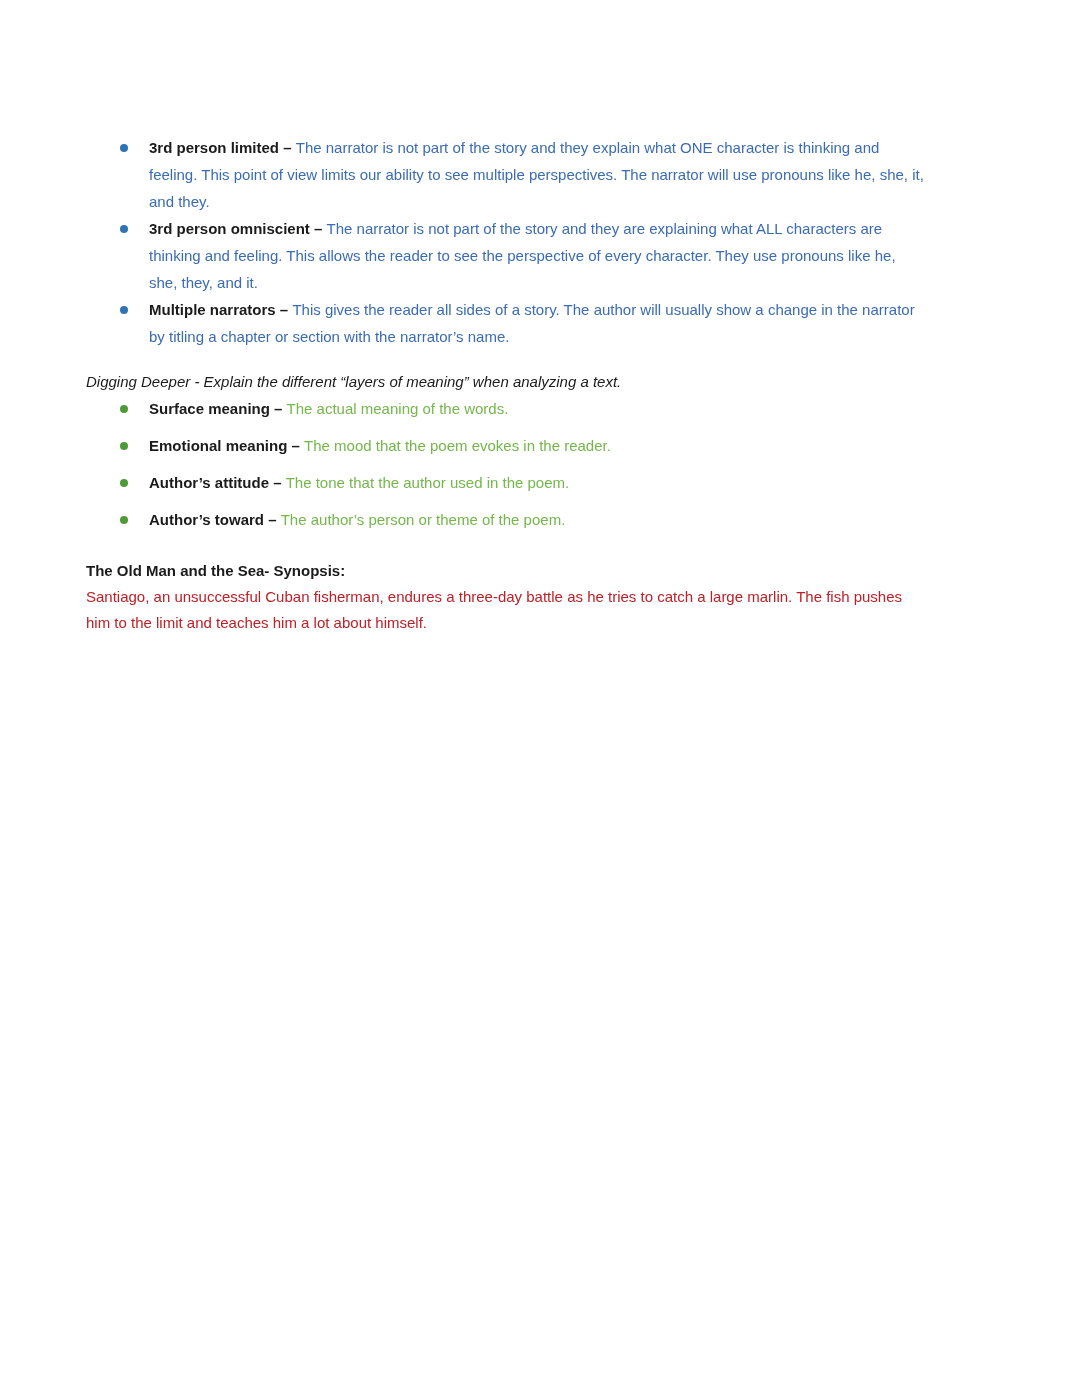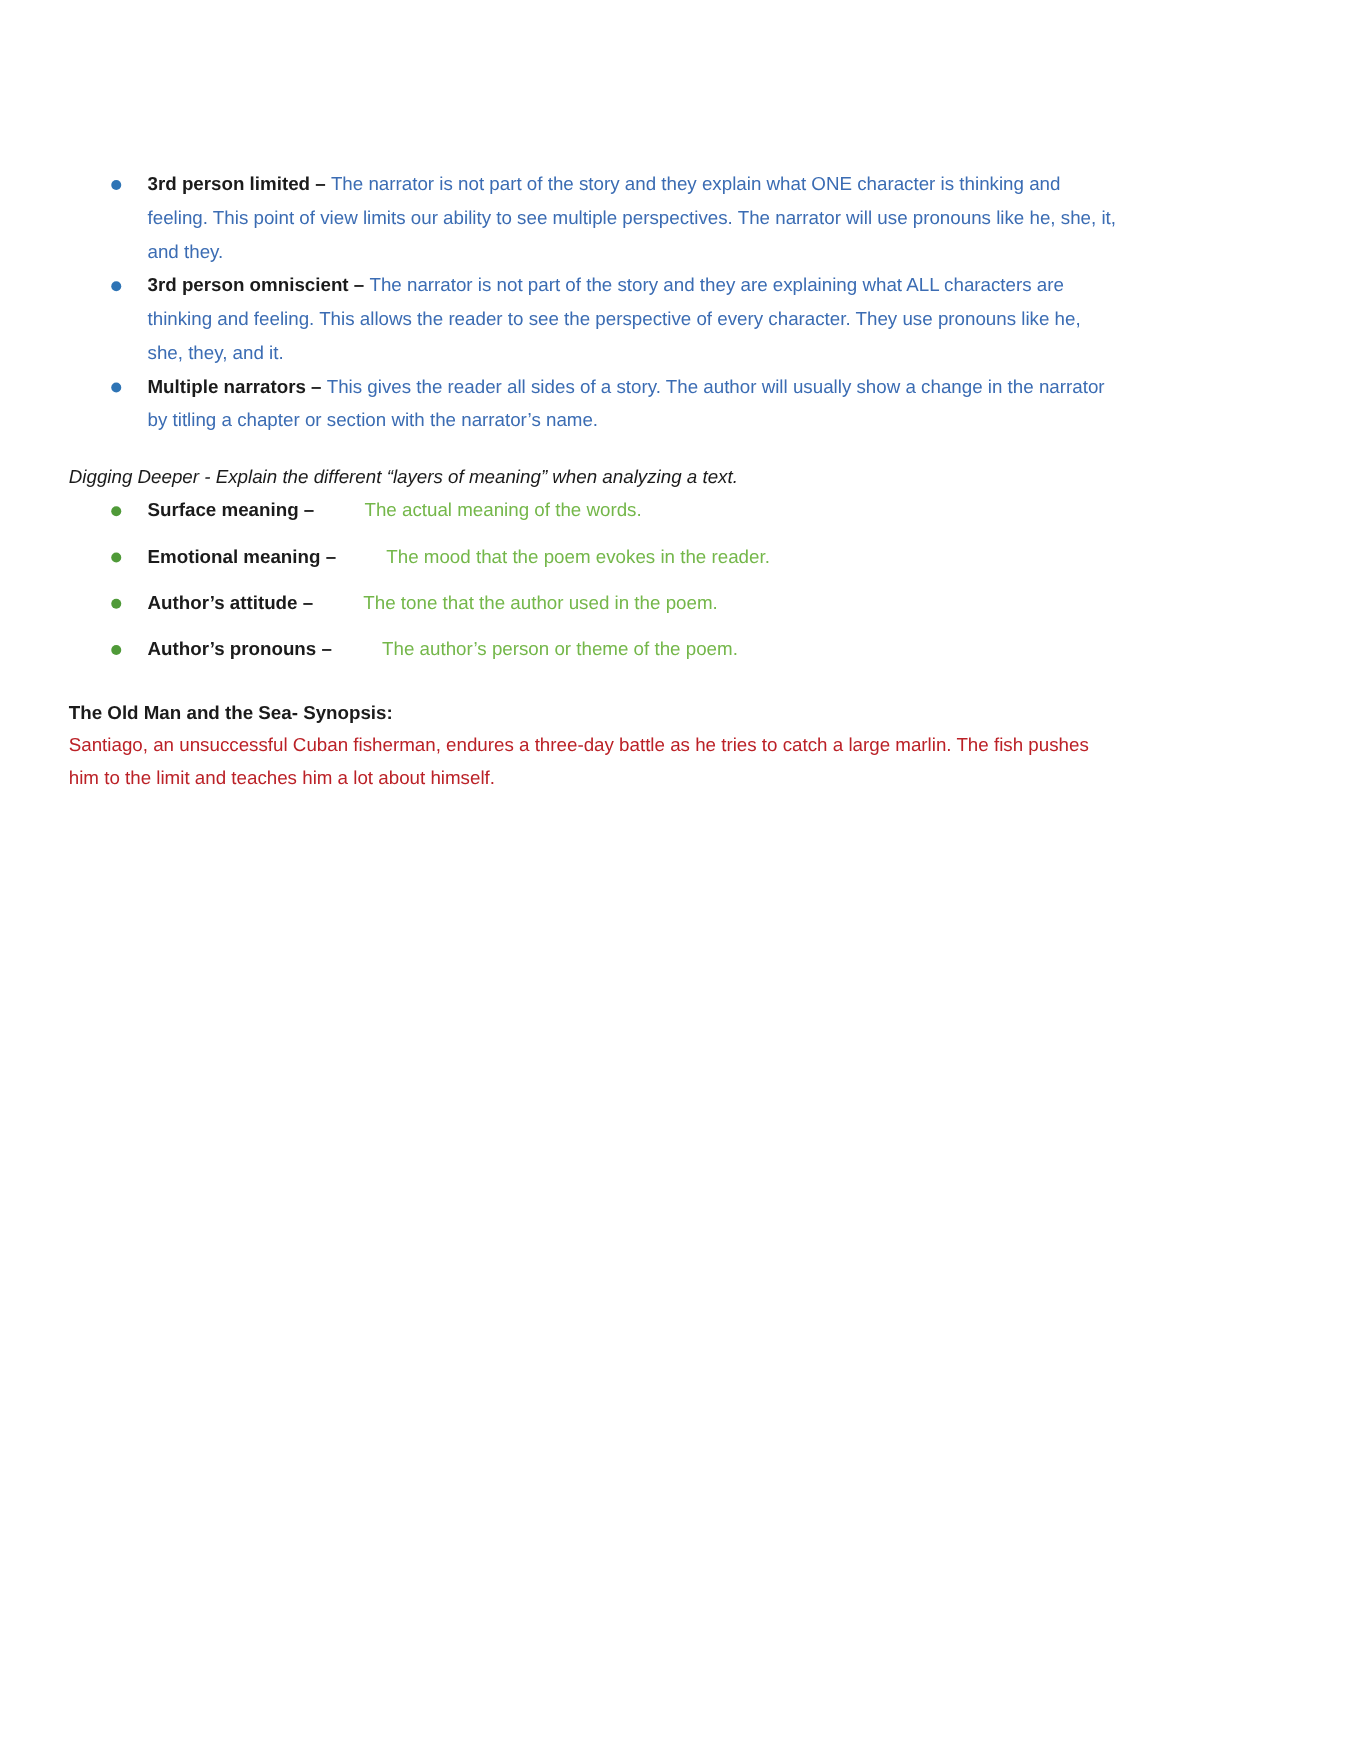--- a/index.html
+++ b/index.html
@@ -12,21 +12,21 @@
     height: 1397px;
     overflow: hidden;
     font-family: "Liberation Sans", sans-serif;
     color: var(--body-text, #1b1b1b);
     -webkit-font-smoothing: antialiased;
   }
   .page {
     box-sizing: border-box;
     width: 1080px;
     height: 1397px;
-    padding: 134px 115px 0 55px;
+    padding: 134px 115px 0 86px;
     background: #ffffff;
   }
   .content {
     width: 838px;
     font-size: 15px;
     line-height: 27px;
   }
   .para { margin: 0; }
   .b-item {
     position: relative;
@@ -45,38 +45,38 @@
   [data-block="layers-list"] .b-item { margin-bottom: 10px; }
   [data-block="theme"] { margin-top: 4px; }
   [data-block="digging-deeper"] { margin-top: 18px; }
   [data-block="assignment"] { margin-top: 59px; }
   [data-block="synopsis-heading"] { margin-top: 24px; }
   [data-block="synopsis"] { line-height: 26px; }
 
   .seg-term   { font-weight: bold; color: var(--body-text, #1b1b1b); }
   .seg-blue   { color: var(--blue-text, #3b6cb3); }
   .seg-red    { color: var(--red-text, #b92327); }
-  .seg-green  { color: var(--green-text, #74b74a); margin-left: 36px; }
+  .seg-green  { color: var(--green-text, #74b74a); }
   .seg-italic { font-style: italic; color: var(--body-text, #1b1b1b); }
   .seg-bold   { font-weight: bold; color: var(--body-text, #1b1b1b); }
   .seg-boldred{ font-weight: normal; color: var(--red-bold-text, #bb2127); }
 </style>
 </head>
 <body style="background: rgb(255, 255, 255);">
 
 <div class="page">
   <main class="content" id="doc-content">
       <div class="b-list list-blue" data-block="pov-list">
         <div class="b-item"><span class="dot"></span><span class="seg-term">3rd person limited – </span><span class="seg-blue">The narrator is not part of the story and they explain what ONE character is thinking and feeling. This point of view limits our ability to see multiple perspectives. The narrator will use pronouns like he, she, it, and they.</span></div>
         <div class="b-item"><span class="dot"></span><span class="seg-term">3rd person omniscient – </span><span class="seg-blue">The narrator is not part of the story and they are explaining what ALL characters are thinking and feeling. This allows the reader to see the perspective of every character. They use pronouns like he, she, they, and it.</span></div>
         <div class="b-item"><span class="dot"></span><span class="seg-term">Multiple narrators – </span><span class="seg-blue">This gives the reader all sides of a story. The author will usually show a change in the narrator by titling a chapter or section with the narrator’s name.</span></div>
       </div>
       <p class="para" data-block="digging-deeper"><span class="seg-italic">Digging Deeper - Explain the different “layers of meaning” when analyzing a text.</span></p>
       <div class="b-list list-green" data-block="layers-list">
         <div class="b-item"><span class="dot"></span><span class="seg-term">Surface meaning – </span><span class="seg-green">The actual meaning of the words.</span></div>
         <div class="b-item"><span class="dot"></span><span class="seg-term">Emotional meaning – </span><span class="seg-green">The mood that the poem evokes in the reader.</span></div>
         <div class="b-item"><span class="dot"></span><span class="seg-term">Author’s attitude – </span><span class="seg-green">The tone that the author used in the poem.</span></div>
-        <div class="b-item"><span class="dot"></span><span class="seg-term">Author’s pronouns – </span><span class="seg-green">The author’s person or theme of the poem.</span></div>
+        <div class="b-item"><span class="dot"></span><span class="seg-term">Author’s toward – </span><span class="seg-green">The author’s person or theme of the poem.</span></div>
       </div>
       <p class="para" data-block="synopsis-heading"><span class="seg-bold">The Old Man and the Sea- Synopsis:</span></p>
       <p class="para" data-block="synopsis"><span class="seg-boldred">Santiago, an unsuccessful Cuban fisherman, endures a three-day battle as he tries to catch a large marlin. The fish pushes him to the limit and teaches him a lot about himself.</span></p>
     </main>
 </div>
 
 </body></html>

